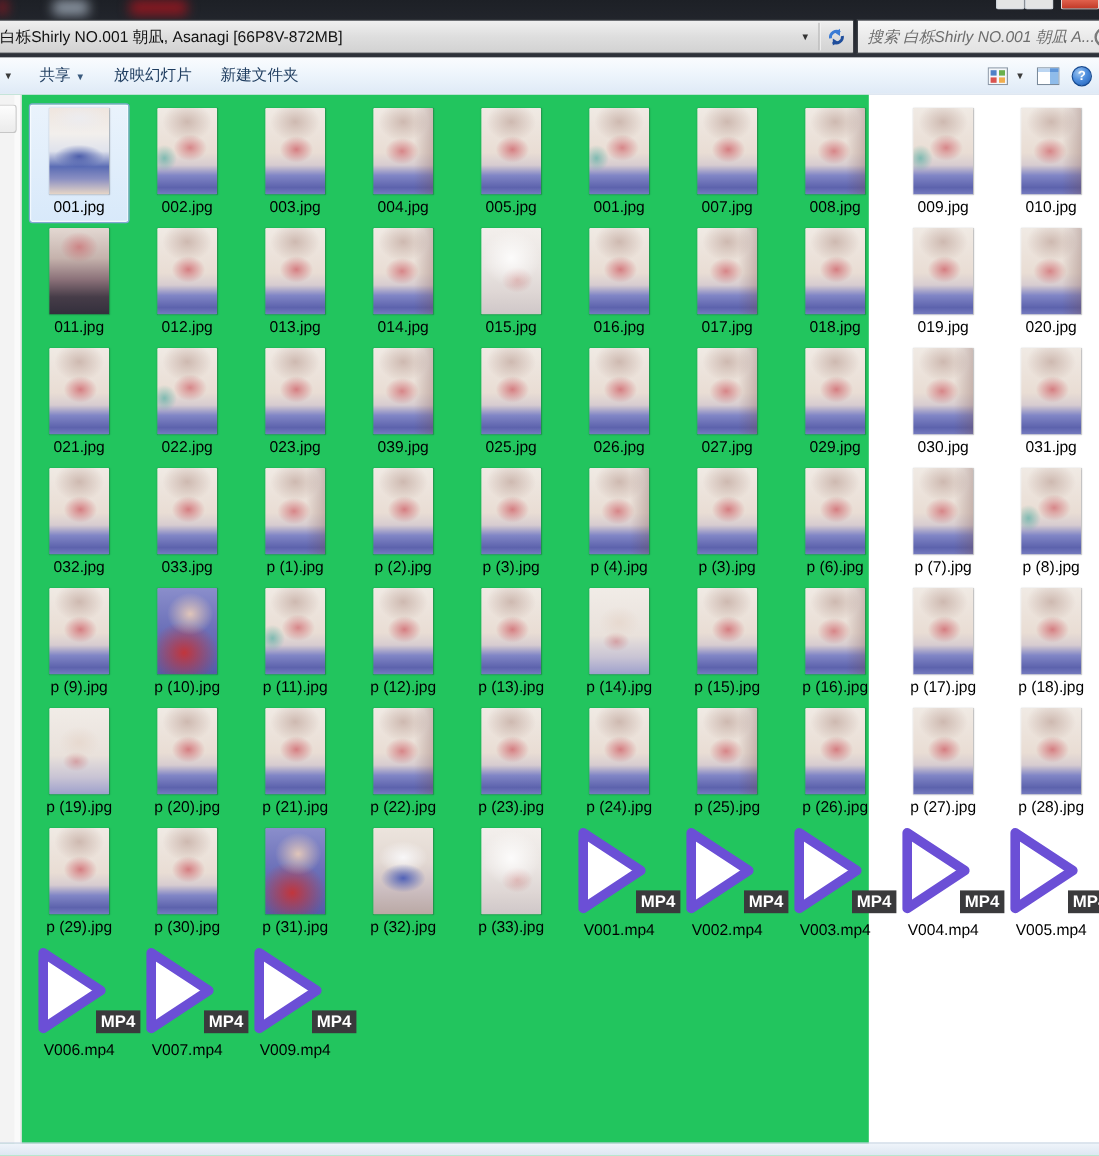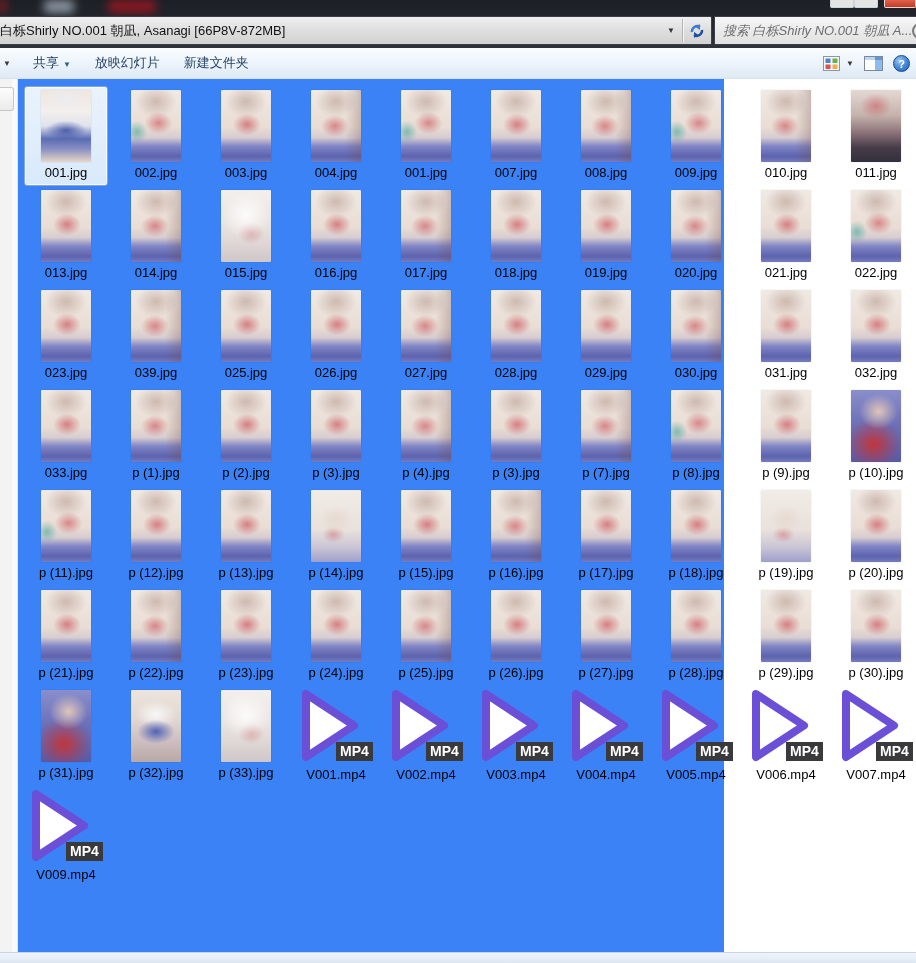--- a/index.html
+++ b/index.html
@@ -54,42 +54,42 @@
   .tb-arrow{padding:0 10px 0 3px;font-size:8px;color:#3a3a3a;}
   .tb-item{padding:5px 12px;border-radius:2px;cursor:default;white-space:nowrap;}
   .tb-caret{font-size:8px;color:#3a5a7d;margin-left:4px;}
   .tb-right{margin-left:auto;display:flex;align-items:center;gap:10px;padding-right:6px;}
   .views-caret{font-size:8px;color:#3a3a3a;margin-left:-4px;}
   .help-icon{width:17px;height:17px;border-radius:50%;
     background:radial-gradient(circle at 35% 30%,#9cc4ee 0%,#4d8ede 45%,#1d5cb4 100%);
     border:1px solid #16498f;color:#fff;font-weight:bold;font-size:11px;line-height:17px;
     text-align:center;box-sizing:border-box;}
   
-  .content{position:absolute;left:0;top:79px;width:724px;height:874px;background:#3b82f6;}
+  .content{position:absolute;left:0;top:79px;width:724px;height:874px;background:#22c55e;}
   .left-strip{position:absolute;left:0;top:0;width:17px;height:874px;
     background:#f3f3f3;border-right:1px solid #e4e4e4;box-shadow:inset -5px 0 0 #fafafa;}
   .strip-thumb{position:absolute;left:0;top:8px;width:14px;height:24px;box-sizing:border-box;
     border:1px solid #c6c6c6;border-left:none;border-radius:0 3px 3px 0;
     background:linear-gradient(180deg,#fdfdfd,#ebebeb);}
   .grid{position:absolute;left:21px;top:7px;display:grid;
     grid-template-columns:repeat(10,90px);grid-auto-rows:100px;justify-items:center;}
   .cell{width:90px;height:100px;display:flex;justify-content:center;}
   .tilebox{width:84px;box-sizing:border-box;border:1px solid transparent;border-radius:3px;
     display:flex;flex-direction:column;align-items:center;padding-top:3px;cursor:default;}
   .tilebox.selected{border-color:#84a8d4;
     background:linear-gradient(180deg,#eaf3fc 0%,#d8e9fa 100%);
     box-shadow:inset 0 0 0 1px rgba(255,255,255,.65);}
   .thumb{width:50px;height:72px;box-shadow:0 0 1px rgba(0,0,0,.35);border-radius:1px;}
   .fname{margin-top:3px;font-size:13px;line-height:15px;color:#000;white-space:nowrap;
     max-width:88px;overflow:hidden;}
   
   .tilebox.video{padding-top:0;}
   .vicon{position:relative;width:84px;height:77px;}
   .vicon svg{display:block;margin-left:4px;}
-  .vbadge{position:absolute;left:42px;top:55px;background:#3a3a3c;color:#fff;
+  .vbadge{position:absolute;left:56px;top:55px;background:#3a3a3c;color:#fff;
     font-weight:bold;font-size:14px;line-height:17px;padding:1px 4px;letter-spacing:0;}
   
   .v-scene{background:
     radial-gradient(40% 22% at 52% 48%, rgba(196,48,62,.55), rgba(196,48,62,0) 70%),
     radial-gradient(55% 30% at 50% 16%, rgba(158,118,106,.40), rgba(158,118,106,0) 75%),
     linear-gradient(180deg,#f0eae4 0%,#e9ddd4 52%,#d7ccd0 66%,#8186c6 78%,#5d63ad 92%,#767cc0 100%);}
   .v-scene-b{background:
     linear-gradient(270deg, rgba(116,76,74,.30), rgba(116,76,74,0) 32%),
     radial-gradient(40% 22% at 48% 50%, rgba(196,48,62,.5), rgba(196,48,62,0) 70%),
     radial-gradient(55% 30% at 50% 16%, rgba(158,118,106,.40), rgba(158,118,106,0) 75%),
@@ -208,20 +208,26 @@
         </div>
       </div>
       <div class="cell">
         <div class="tilebox">
           <div class="thumb v-scene-b"></div>
           <div class="fname">004.jpg</div>
         </div>
       </div>
       <div class="cell">
         <div class="tilebox">
+          <div class="thumb v-scene"></div>
+          <div class="fname">005.jpg</div>
+        </div>
+      </div>
+      <div class="cell">
+        <div class="tilebox">
           <div class="thumb v-scene-teal"></div>
           <div class="fname">001.jpg</div>
         </div>
       </div>
       <div class="cell">
         <div class="tilebox">
           <div class="thumb v-scene"></div>
           <div class="fname">007.jpg</div>
         </div>
       </div>
@@ -245,20 +251,26 @@
       </div>
       <div class="cell">
         <div class="tilebox">
           <div class="thumb v-dark"></div>
           <div class="fname">011.jpg</div>
         </div>
       </div>
       <div class="cell">
         <div class="tilebox">
           <div class="thumb v-scene"></div>
+          <div class="fname">012.jpg</div>
+        </div>
+      </div>
+      <div class="cell">
+        <div class="tilebox">
+          <div class="thumb v-scene"></div>
           <div class="fname">013.jpg</div>
         </div>
       </div>
       <div class="cell">
         <div class="tilebox">
           <div class="thumb v-scene-b"></div>
           <div class="fname">014.jpg</div>
         </div>
       </div>
       <div class="cell">
@@ -335,26 +347,20 @@
       </div>
       <div class="cell">
         <div class="tilebox">
           <div class="thumb v-scene-b"></div>
           <div class="fname">027.jpg</div>
         </div>
       </div>
       <div class="cell">
         <div class="tilebox">
           <div class="thumb v-scene"></div>
-          <div class="fname">028.jpg</div>
-        </div>
-      </div>
-      <div class="cell">
-        <div class="tilebox">
-          <div class="thumb v-scene"></div>
           <div class="fname">029.jpg</div>
         </div>
       </div>
       <div class="cell">
         <div class="tilebox">
           <div class="thumb v-scene-b"></div>
           <div class="fname">030.jpg</div>
         </div>
       </div>
       <div class="cell">
@@ -396,20 +402,26 @@
       <div class="cell">
         <div class="tilebox">
           <div class="thumb v-scene-b"></div>
           <div class="fname">p (4).jpg</div>
         </div>
       </div>
       <div class="cell">
         <div class="tilebox">
           <div class="thumb v-scene"></div>
           <div class="fname">p (3).jpg</div>
+        </div>
+      </div>
+      <div class="cell">
+        <div class="tilebox">
+          <div class="thumb v-scene"></div>
+          <div class="fname">p (6).jpg</div>
         </div>
       </div>
       <div class="cell">
         <div class="tilebox">
           <div class="thumb v-scene-b"></div>
           <div class="fname">p (7).jpg</div>
         </div>
       </div>
       <div class="cell">
         <div class="tilebox">

